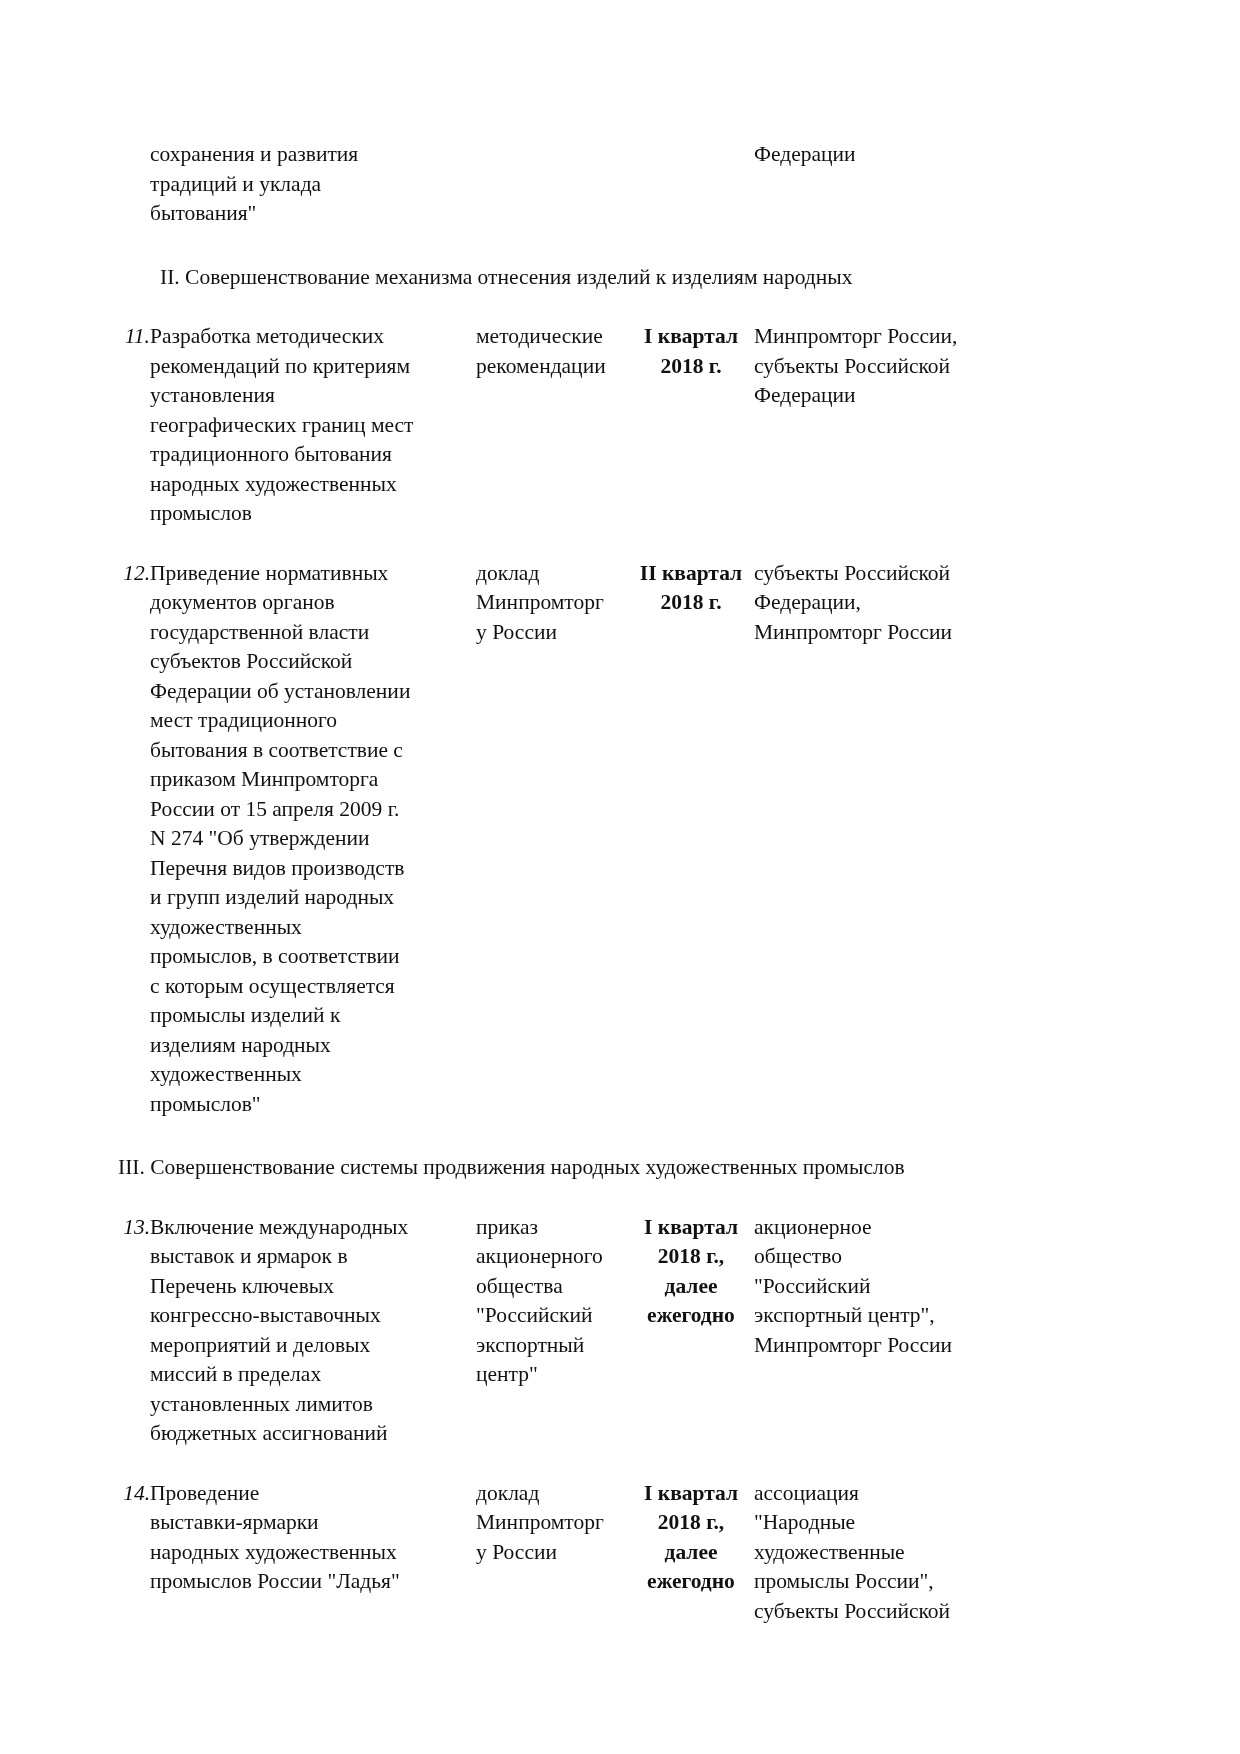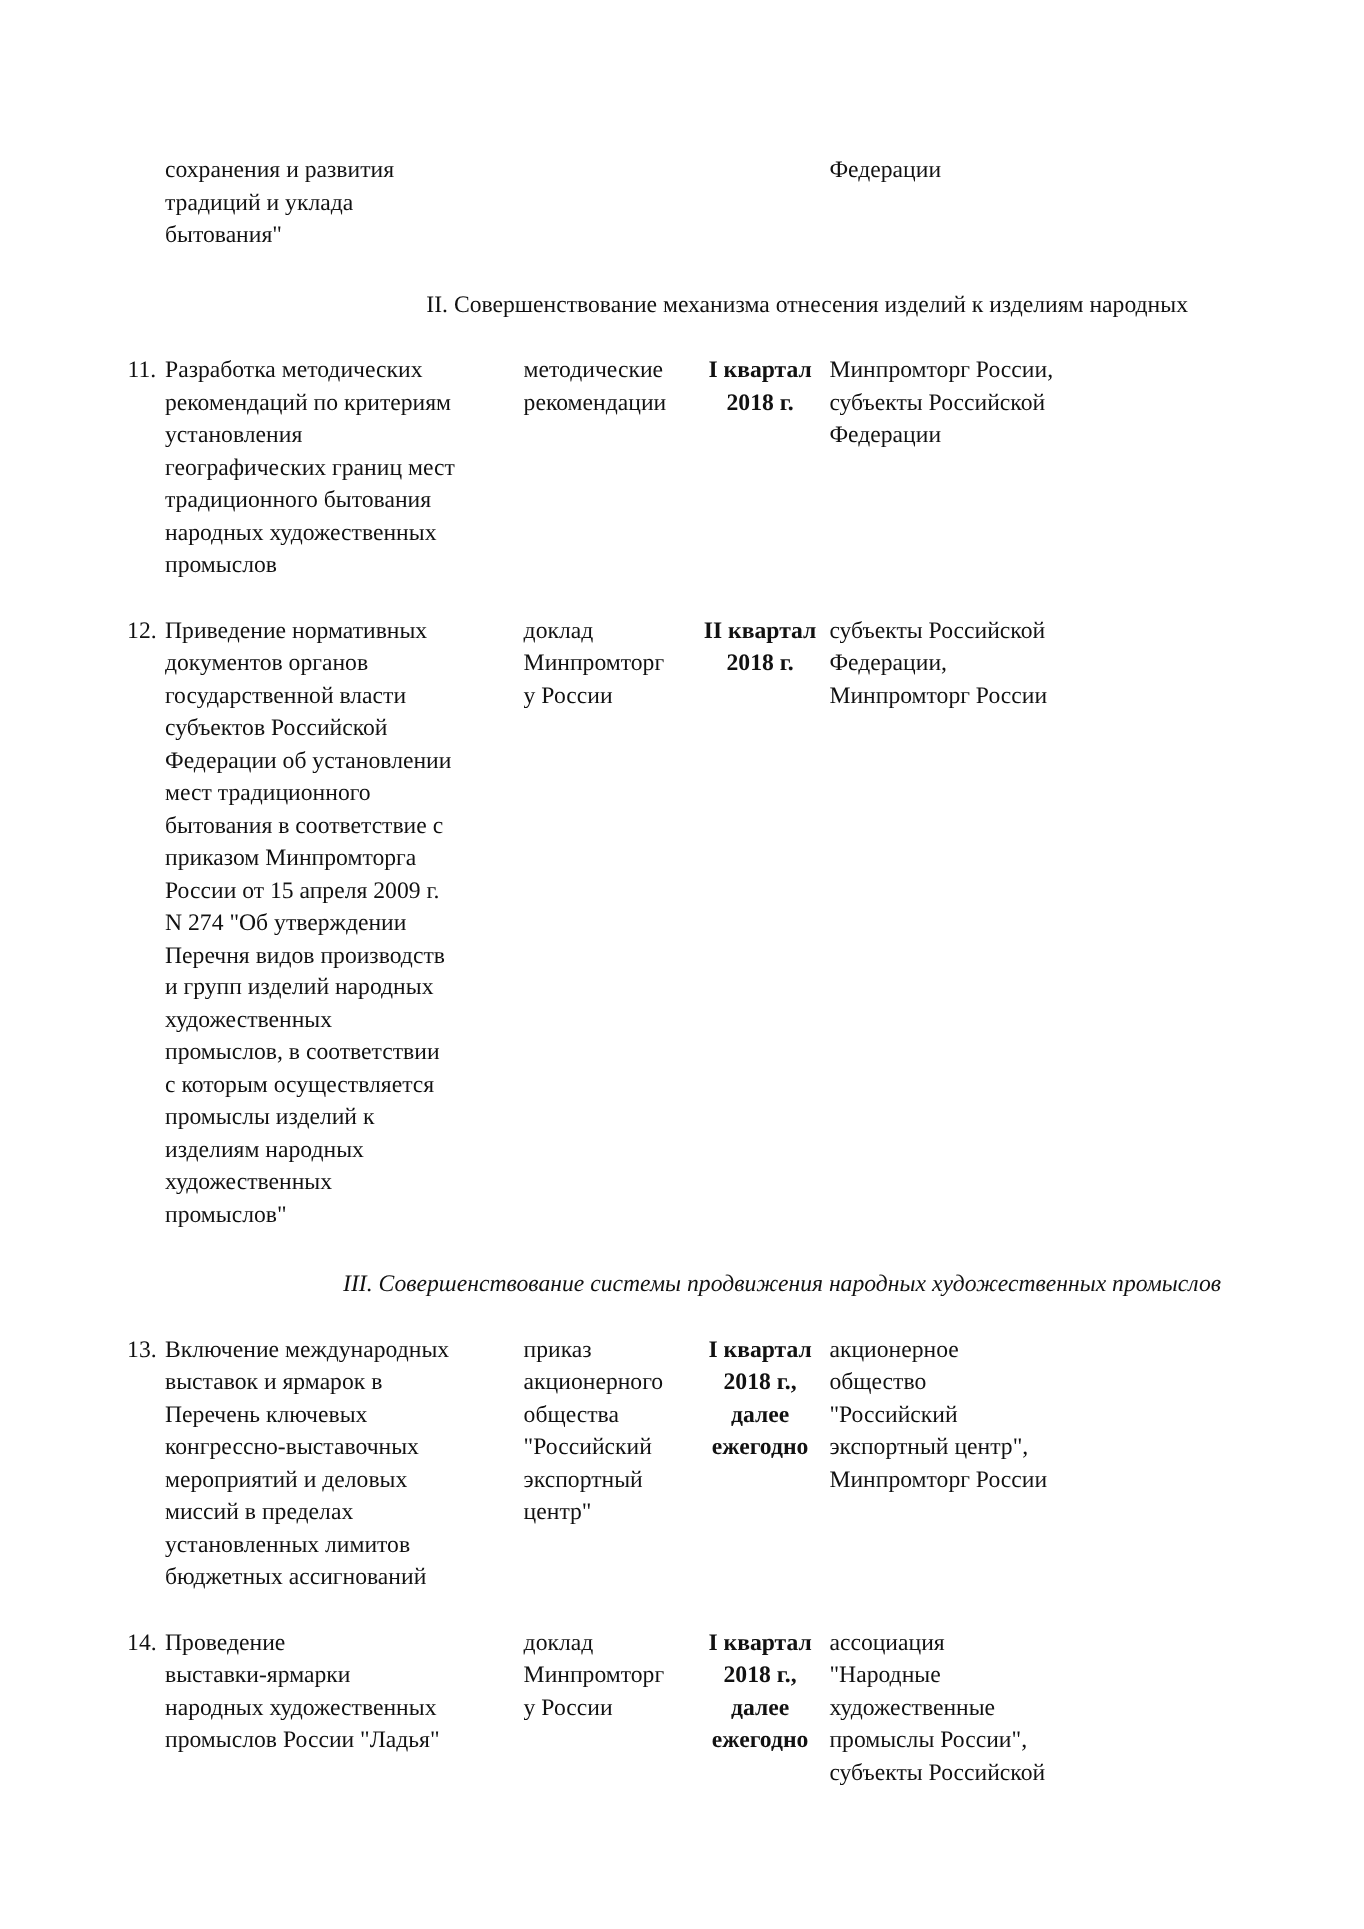--- a/index.html
+++ b/index.html
@@ -29,41 +29,41 @@
     display: flex;
     align-items: flex-start;
     font-size: 21.5px;
     line-height: 29.5px;
   }
 
   
   .section-heading {
     font-size: 21.5px;
     line-height: 29.5px;
-    text-align: right;
+    text-align: left;
     margin: 34px 0 0 0;
     padding: 0 40px 0 52px;
   }
   .section-heading.tight {
     padding: 0 10px 0 10px;
-    font-style: italic;
   }
 
   
   .row {
     display: flex;
     align-items: flex-start;
     font-size: 21.5px;
     line-height: 29.5px;
     margin-top: 30px;
   }
   .col-num {
     width: 42px;
     flex: 0 0 42px;
-    text-align: center;
+    text-align: right;
+    font-style: italic;
   }
   .col-task {
     width: 290px;
     flex: 0 0 290px;
   }
   .col-result {
     width: 160px;
     flex: 0 0 160px;
     margin-left: 36px;
   }

